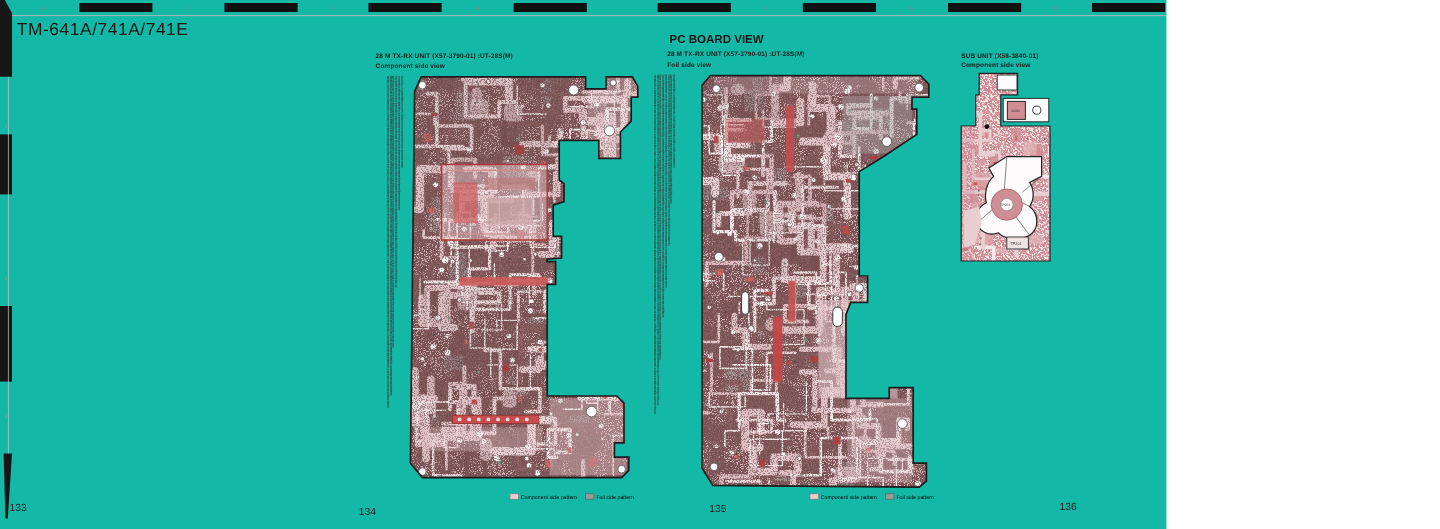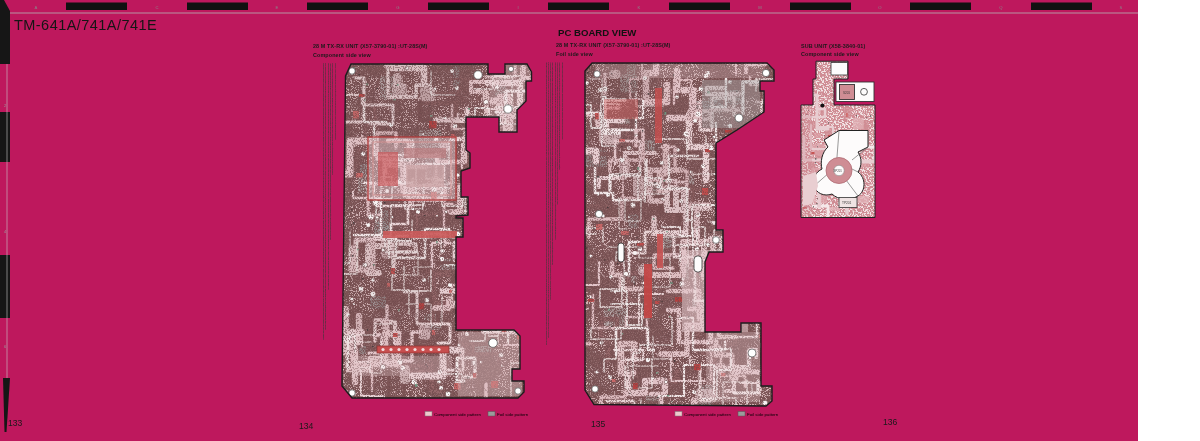--- a/index.html
+++ b/index.html
@@ -1,16 +1,16 @@
 <!DOCTYPE html>
 <html><head><meta charset="utf-8"><title>TM-641A/741A/741E PC Board View</title>
 <style>
 html,body{margin:0;padding:0;background:#ffffff;}
 *{font-family:"Liberation Sans",sans-serif;}
-#page{position:relative;width:1138px;height:441px;background:#be185d;overflow:hidden;}
+#page{position:relative;width:972px;height:441px;background:#14b8a6;overflow:hidden;}
 </style></head>
 <body>
 <div id="page">
 <svg width="1200" height="441" viewBox="0 0 1200 441" font-family="Liberation Sans, sans-serif">
 <defs>
 <clipPath id="cpL">
           <path d="M351.0,64.0 L488.0,64.0 L488.0,74.0 L505.0,74.0 L505.0,64.0 L527.0,64.0 L531.5,72.0 L531.5,81.0 L526.0,81.0 L526.0,101.0 L517.0,110.0 L517.0,132.0 L499.0,132.0 L499.0,117.0 L466.0,117.0 L466.0,150.0 L470.0,153.0 L470.0,168.0 L461.0,171.0 L461.0,197.0 L468.0,197.0 L468.0,215.0 L456.0,216.0 L456.0,218.0 L463.0,218.0 L463.0,237.0 L456.0,237.0 L456.0,330.0 L514.0,330.0 L520.0,336.0 L520.0,369.0 L512.0,369.0 L512.0,381.0 L524.0,381.0 L524.0,392.0 L518.0,398.0 L352.0,398.0 L342.0,386.0 L345.5,76.0 Z"></path>
         </clipPath>
 <clipPath id="cpM">
           <path d="M592.0,63.0 L767.0,63.0 L774.0,70.0 L774.0,81.0 L760.0,81.0 L760.0,91.0 L764.0,91.0 L764.0,112.0 L737.0,130.0 L716.0,143.0 L716.0,230.0 L723.0,230.0 L723.0,252.0 L709.0,252.0 L705.0,262.0 L705.0,332.0 L741.0,332.0 L741.0,323.0 L761.0,323.0 L761.0,386.0 L772.0,386.0 L772.0,401.0 L766.0,406.0 L594.0,404.5 L585.0,390.0 L585.0,71.0 Z"></path>

